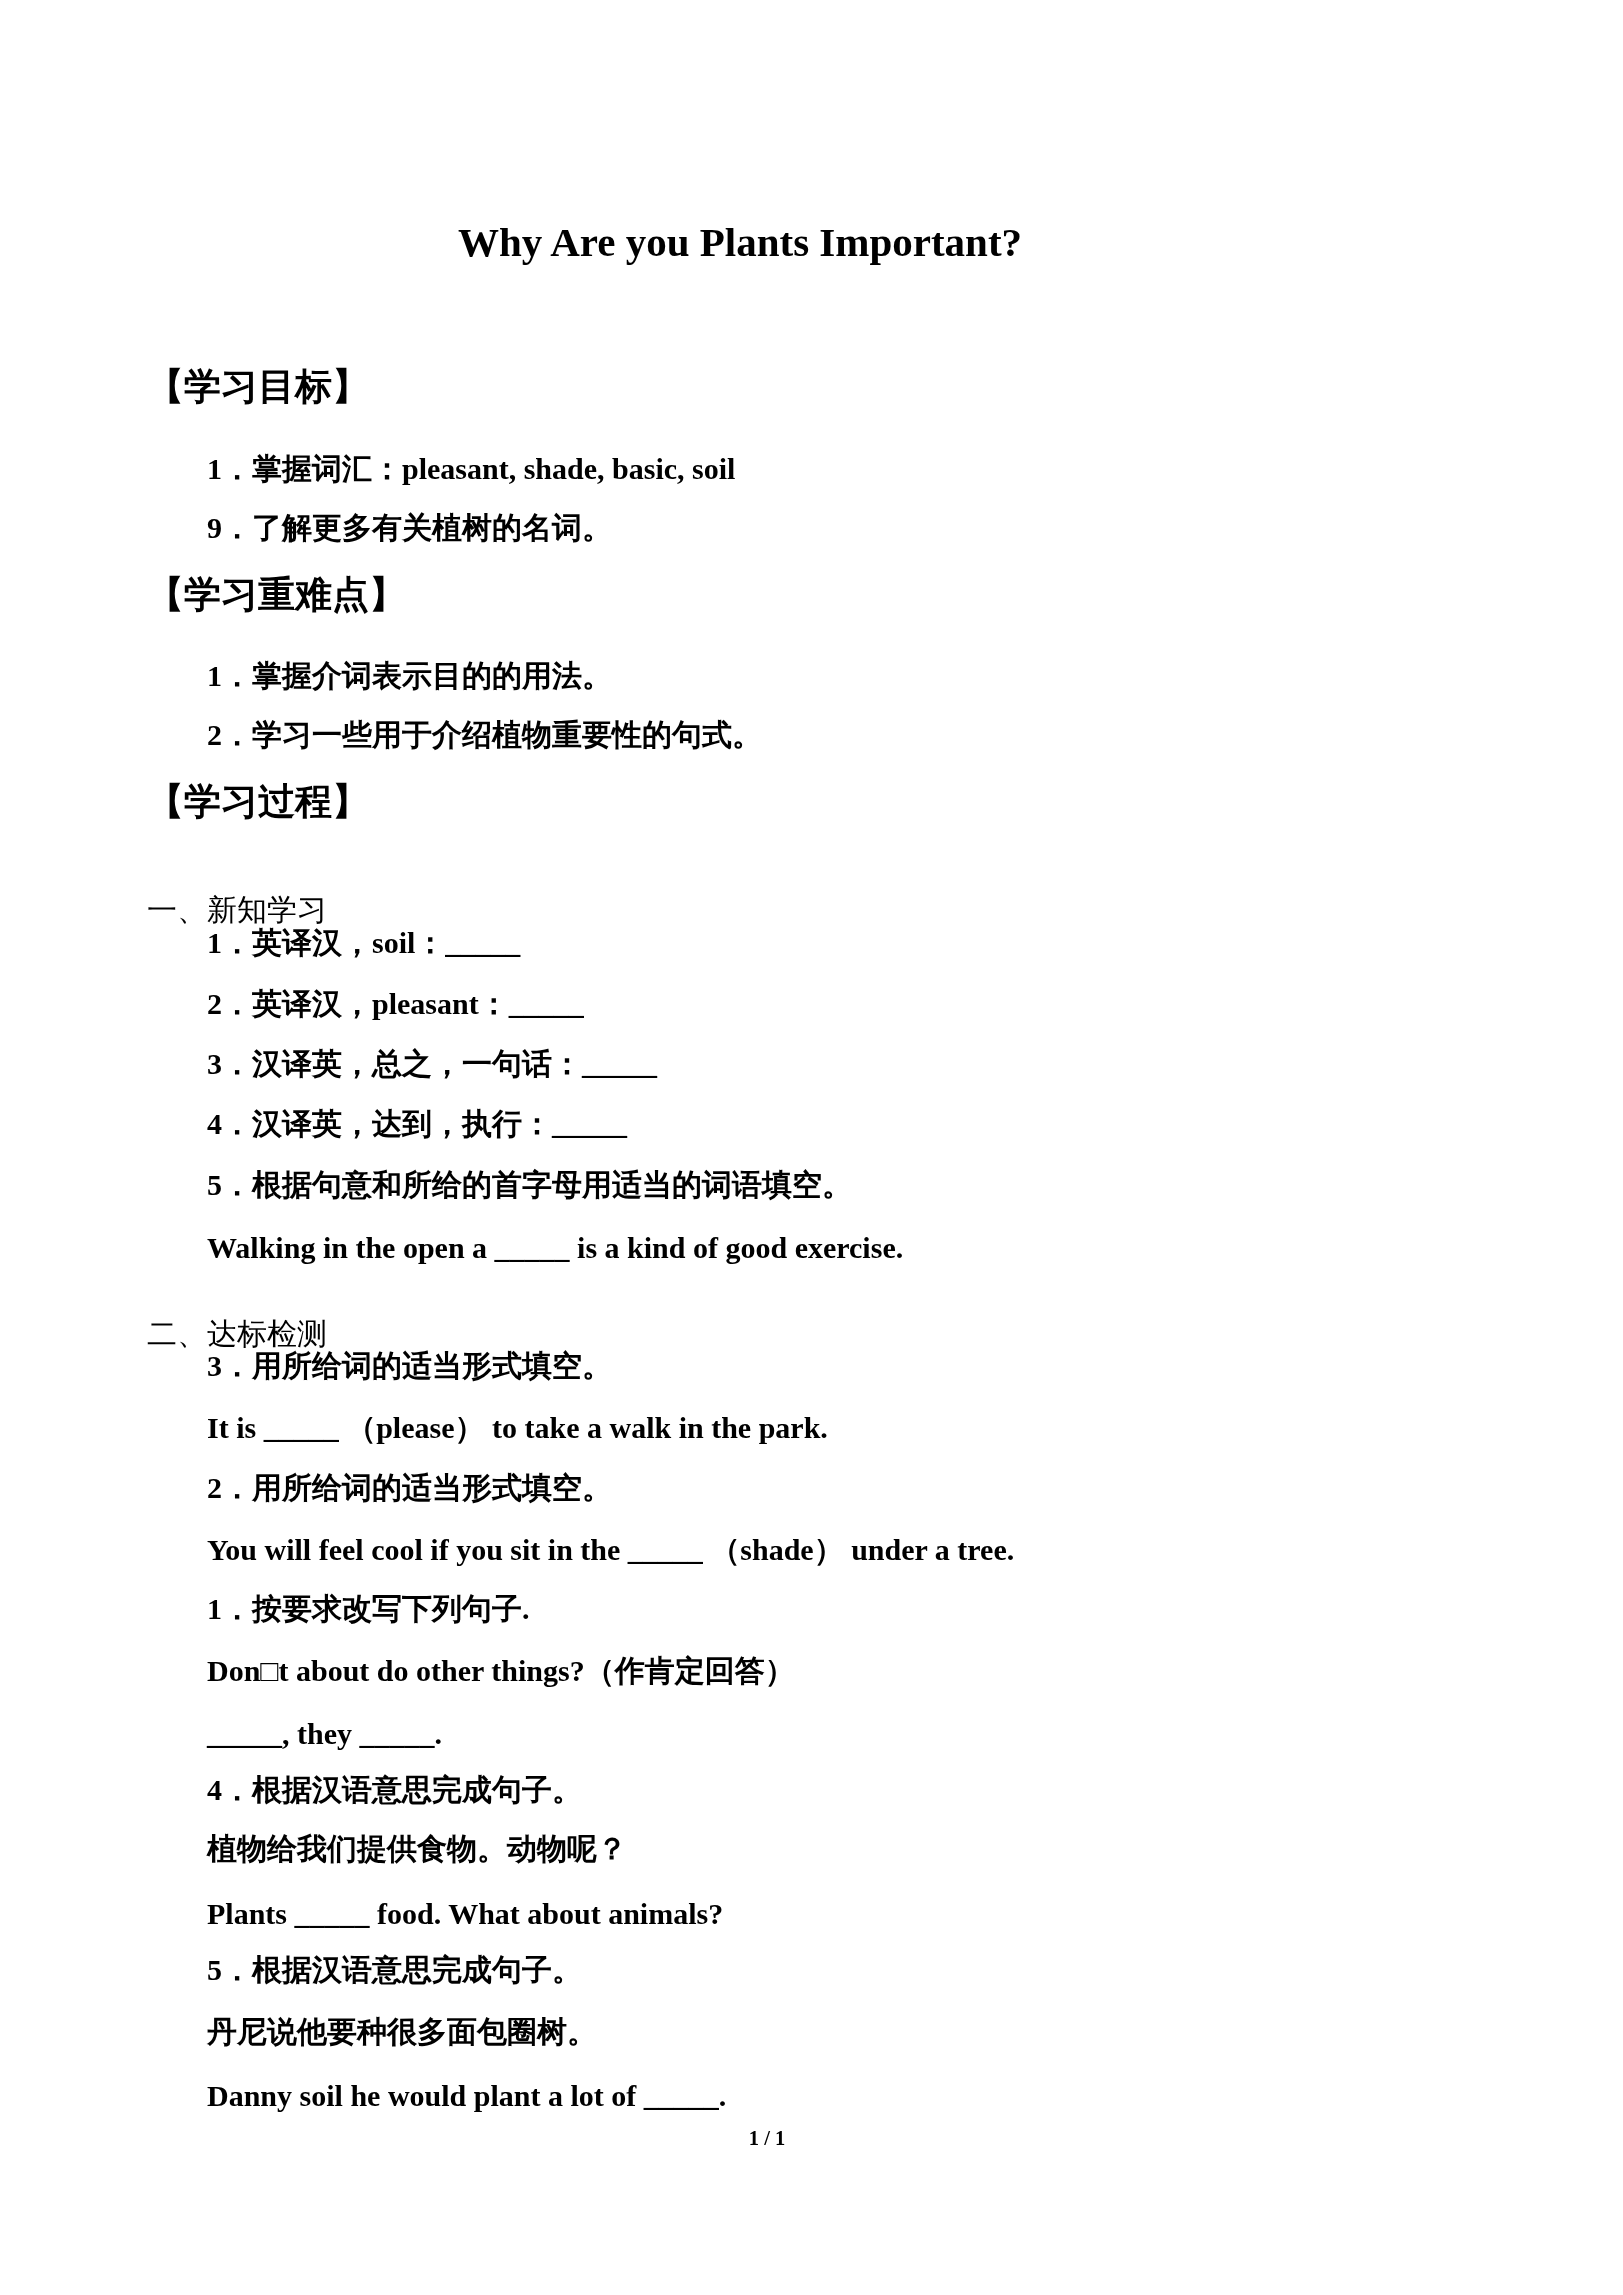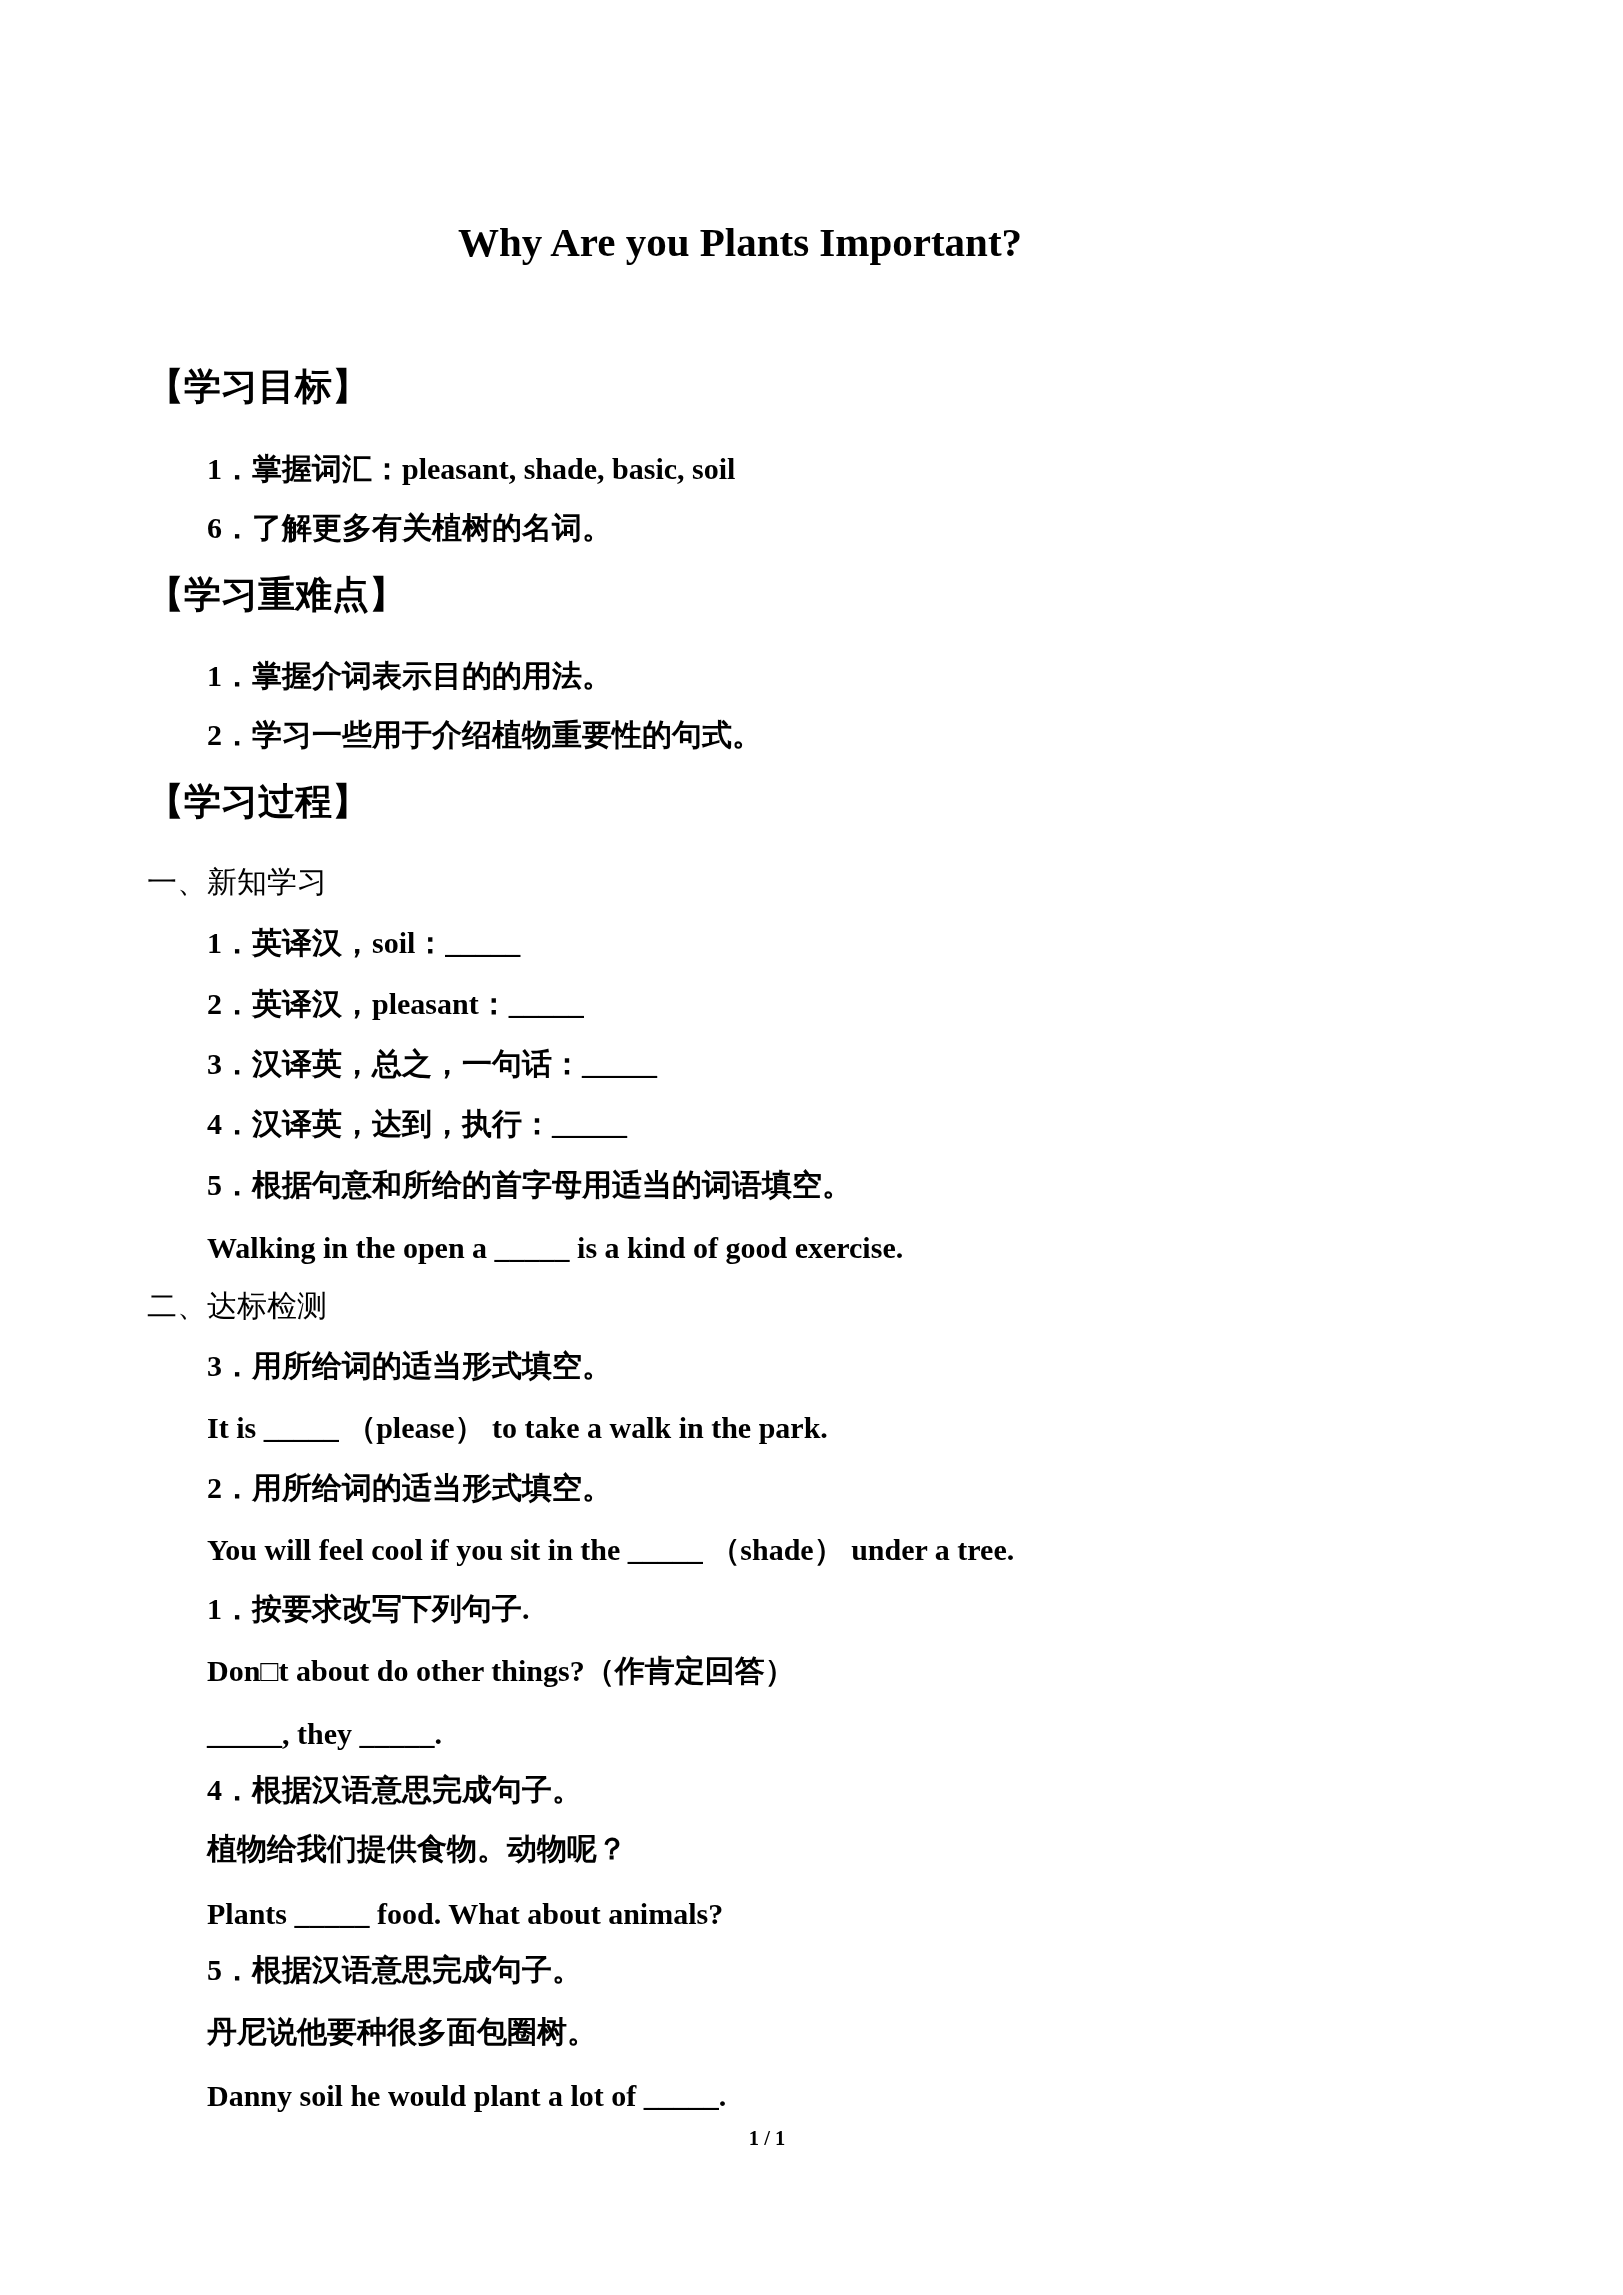--- a/index.html
+++ b/index.html
@@ -1,33 +1,33 @@
 <!DOCTYPE html>
 <html style="font-size:11px"><head>
 <meta charset="utf-8">
 <style>
   html, body { margin:0; padding:0; background:#ffffff; }
   body { width:1623px; height:2295px; position:relative; overflow:hidden;
          font-family:"Liberation Serif","DejaVu Serif",serif; color:#000; }
   .line { position:absolute; white-space:nowrap; line-height:1; }
   .title { left:0; width:1480px; text-align:center; font-weight:bold; font-size:41px; top:222px; }
   .h1 { left:147px; font-weight:bold; font-size:37px;text-align:center; }
-  .h2 { left:147px; font-size:30px; }
+  .h2 { left:147px; font-size:30px;margin-top:28px; }
   .item { left:207px; font-size:30px;font-weight:bold; }
   .footer { left:0; width:1534px; text-align:center; font-weight:bold; font-size:20.5px; top:2128px; }
 </style>
 </head>
 <body>
 
 <div>
   <div class="line title">Why Are you Plants Important?</div>
 
   <div class="line h1" style="top:368px">【学习目标】</div>
   <div class="line item" style="top:454px">1．掌握词汇：pleasant, shade, basic, soil</div>
-  <div class="line item" style="top:513px">6．了解更多有关植树的名词。</div>
+  <div class="line item" style="top:513px">9．了解更多有关植树的名词。</div>
 
   <div class="line h1" style="top:576px">【学习重难点】</div>
   <div class="line item" style="top:661px">1．掌握介词表示目的的用法。</div>
   <div class="line item" style="top:720px">2．学习一些用于介绍植物重要性的句式。</div>
 
   <div class="line h1" style="top:783px">【学习过程】</div>
 
   <div class="line h2" style="top:867px">一、新知学习</div>
   <div class="line item" style="top:928px">1．英译汉，soil：_____</div>
   <div class="line item" style="top:989px">2．英译汉，pleasant：_____</div>

